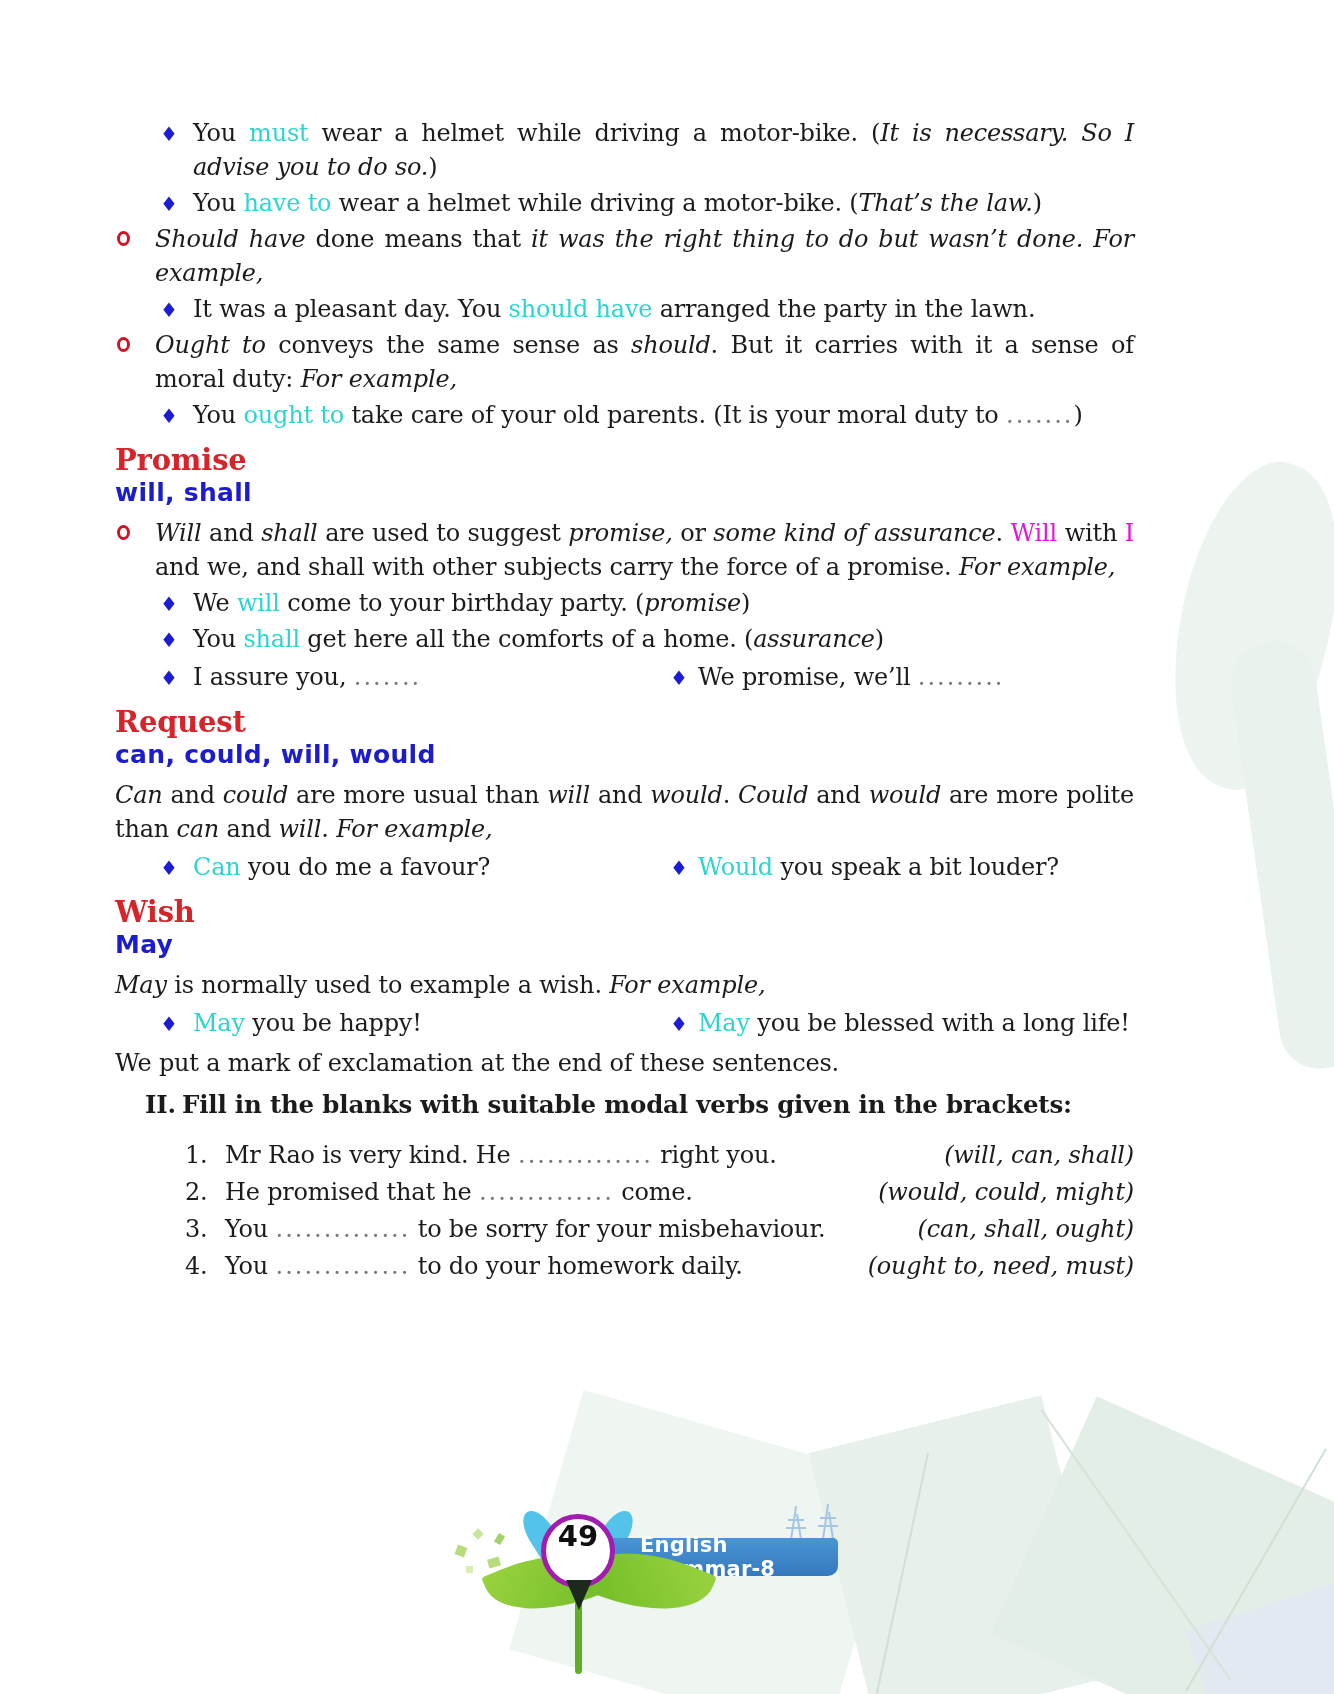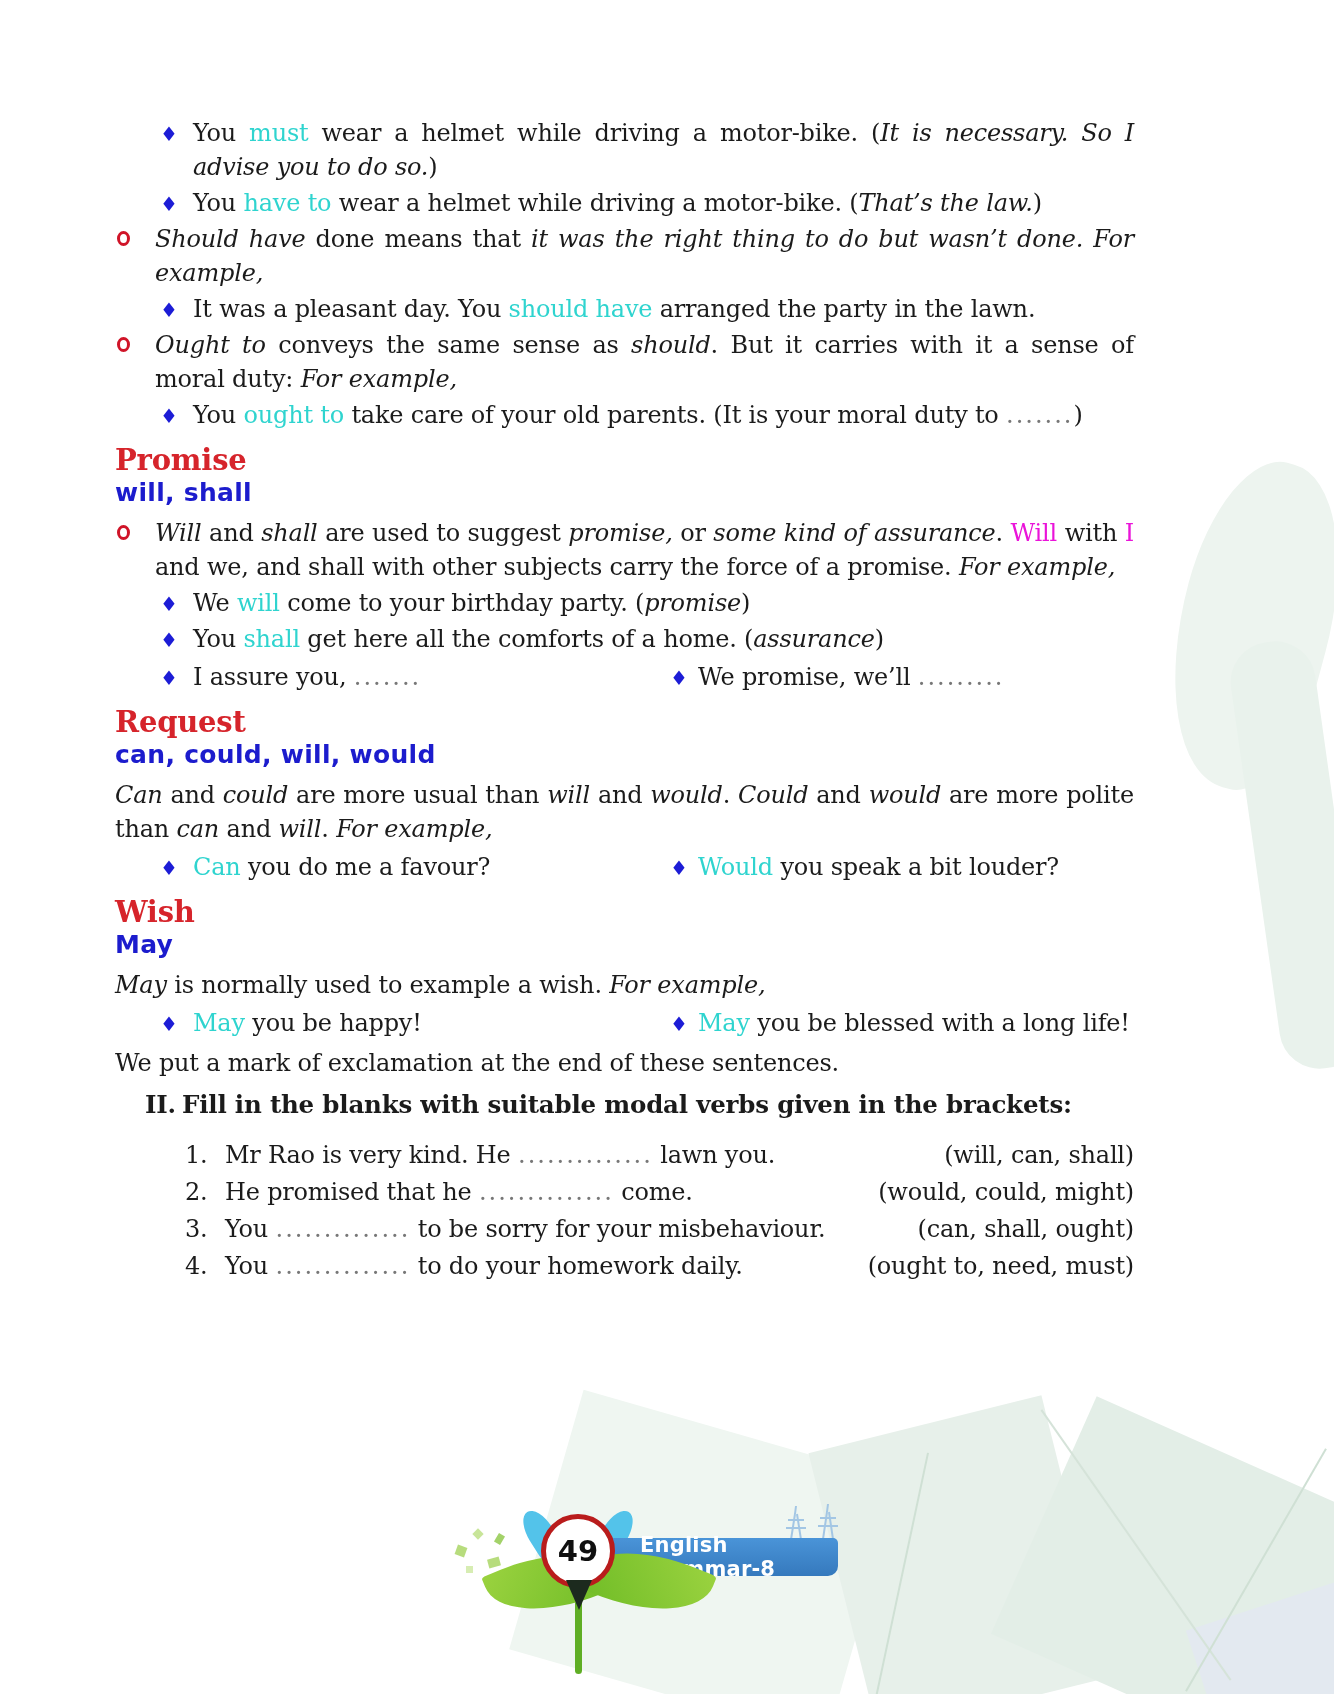--- a/index.html
+++ b/index.html
@@ -39,34 +39,34 @@
   .twocol .col{position:relative;}
   .twocol .col-left{width:555px;padding-left:78px;box-sizing:border-box;}
   .twocol .col-left .marker{position:absolute;left:45px;top:1px;color:var(--bullet-blue,#1c1cd6);font-size:20px;font-family:"DejaVu Sans",sans-serif;}
   .twocol .col-right{flex:1;padding-left:28px;}
   .twocol .col-right .marker{position:absolute;left:0;top:1px;color:var(--bullet-blue,#1c1cd6);font-size:20px;font-family:"DejaVu Sans",sans-serif;}
   .ex-head{display:flex;padding-left:30px;font-weight:bold;font-size:24.5px;margin:8px 0 16px 0;}
   .ex-head .ex-num{width:37px;flex:none;}
   .ex-item{display:flex;padding-left:70px;margin:0 0 3px 0;font-size:24px;line-height:34px;}
   .ex-item .ex-num{width:40px;flex:none;}
   .ex-item .ex-text{flex:none;}
-  .ex-item .ex-bracket{margin-left:auto;white-space:nowrap;}
+  .ex-item .ex-bracket{margin-left:auto;font-style:italic;white-space:nowrap;}
   
   .footer{position:absolute;z-index:2;left:448px;top:1500px;width:420px;height:194px;}
   .pylons{position:absolute;left:334px;top:4px;z-index:1;}
   .ribbon{position:absolute;left:150px;top:38px;width:240px;height:38px;z-index:2;
           background:linear-gradient(180deg,var(--ribbon,#4a94d8),#3579bd);border-radius:5px 5px 10px 5px;
           display:flex;align-items:center;justify-content:center;}
   .ribbon span{color:#ffffff;font-family:"DejaVu Sans",sans-serif;font-size:21px;font-weight:bold;
                padding-left:42px;letter-spacing:0.2px;}
   .petal{position:absolute;width:26px;height:52px;background:#53c3ea;border-radius:60% 60% 20% 20%;z-index:1;}
   .petal-l{left:80px;top:8px;transform:rotate(-32deg);}
   .petal-r{left:154px;top:8px;transform:rotate(32deg);}
-  .badge{position:absolute;left:93px;top:14px;width:74px;height:74px;background:#ffffff;border:5px solid #b91c1c;
-         border-radius:50%;box-sizing:border-box;display:flex;align-items:center;justify-content:center;z-index:4;}
+  .badge{position:absolute;left:93px;top:14px;width:74px;height:74px;background:#ffffff;border:5px solid #a21caf;
+         border-radius:50%;box-sizing:border-box;display:flex;align-items:flex-start;justify-content:center;z-index:4;}
   .badge span{font-family:"DejaVu Sans",sans-serif;font-weight:bold;font-size:29px;color:#101010;}
   .leaf{position:absolute;z-index:3;}
   .leaf-l{left:40px;top:52px;width:125px;height:60px;background:linear-gradient(135deg,#9ad23f,#6fbc26);
           border-radius:5% 100% 20% 100%;transform:rotate(-22deg);}
   .leaf-r{left:132px;top:50px;width:130px;height:62px;background:linear-gradient(225deg,#9ad23f,#6fbc26);
           border-radius:100% 5% 100% 20%;transform:rotate(22deg);}
   .sprout{position:absolute;left:118px;top:80px;width:0;height:0;z-index:5;
           border-left:13px solid transparent;border-right:13px solid transparent;border-top:30px solid #1c2a1e;}
   .stem{position:absolute;left:127px;top:100px;width:7px;height:74px;background:#5fae25;border-radius:4px;z-index:2;}
   .confetti{position:absolute;background:#a5d35c;opacity:0.8;z-index:1;}
@@ -121,21 +121,21 @@
         <div class="col col-left"><span class="marker">♦</span><span class="cy">May</span><span> you be happy!</span></div>
         <div class="col col-right"><span class="marker">♦</span><span class="cy">May</span><span> you be blessed with a long life!</span></div>
       </div>
       <div class="para"><span>We put a mark of exclamation at the end of these sentences.</span></div>
       <div class="ex-head">
         <span class="ex-num">II.</span>
         <span>Fill in the blanks with suitable modal verbs given in the brackets:</span>
       </div>
       <div class="ex-item">
         <span class="ex-num">1.</span>
-        <span class="ex-text"><span>Mr Rao is very kind. He </span><span class="dots">..............</span><span> lawn you.</span></span>
+        <span class="ex-text"><span>Mr Rao is very kind. He </span><span class="dots">..............</span><span> right you.</span></span>
         <span class="ex-bracket">(will, can, shall)</span>
       </div>
       <div class="ex-item">
         <span class="ex-num">2.</span>
         <span class="ex-text"><span>He promised that he </span><span class="dots">..............</span><span> come.</span></span>
         <span class="ex-bracket">(would, could, might)</span>
       </div>
       <div class="ex-item">
         <span class="ex-num">3.</span>
         <span class="ex-text"><span>You </span><span class="dots">..............</span><span> to be sorry for your misbehaviour.</span></span>

